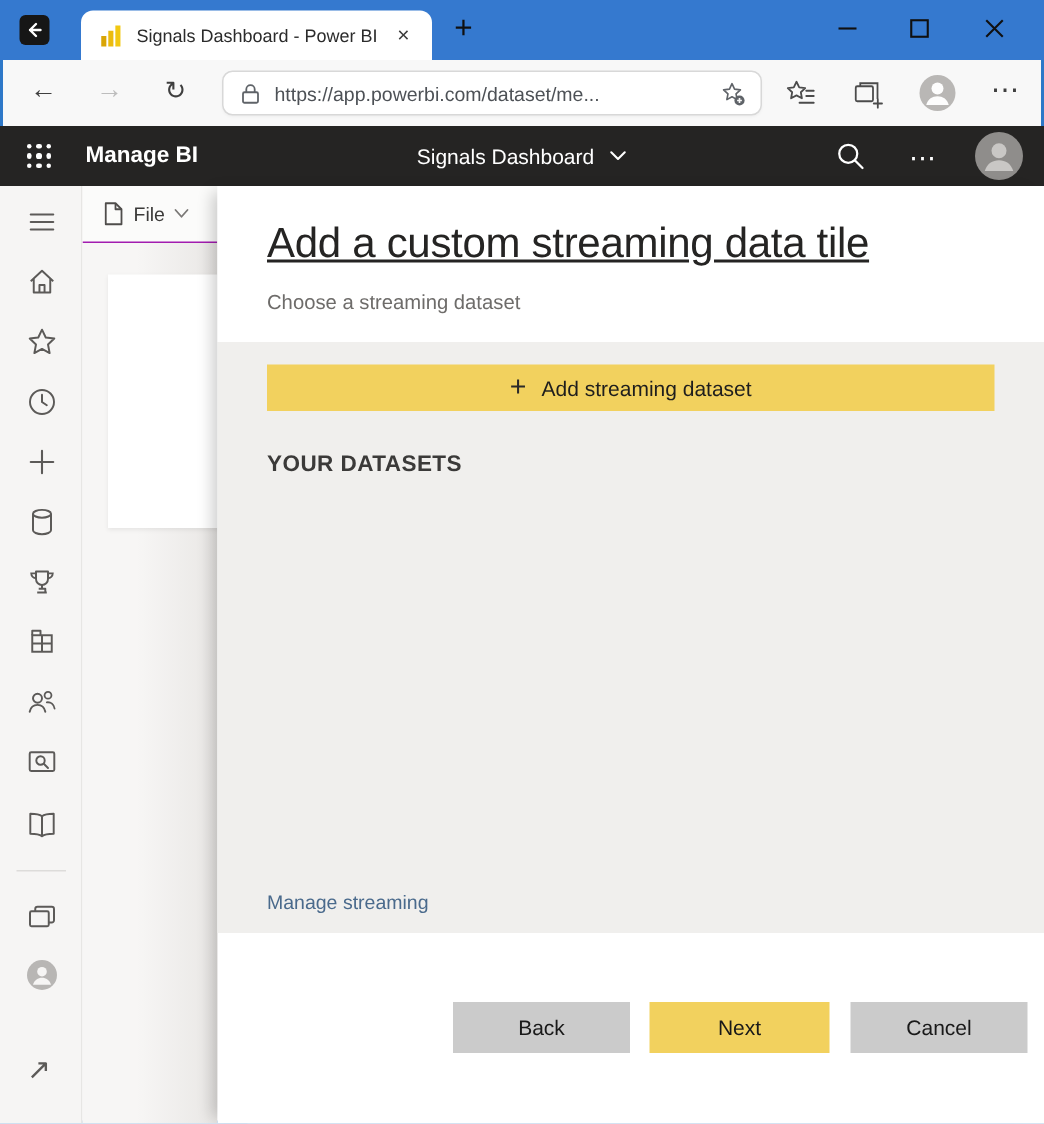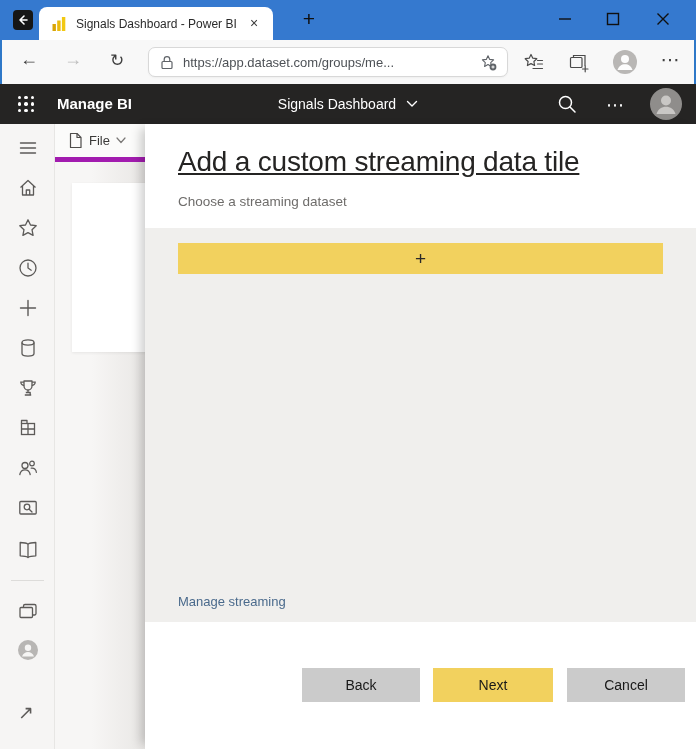--- a/index.html
+++ b/index.html
@@ -5,21 +5,21 @@
   * { margin:0; padding:0; box-sizing:border-box; }
   html,body { width:696px; height:749px; background:#fff; }
   body { font-family:"Liberation Sans", sans-serif; -webkit-font-smoothing:antialiased; }
   .window { position:relative; width:696px; height:749px; overflow:hidden;
             box-shadow: inset 0 0 0 2px #2e78c8; background:#fff; }
 
   
   .titlebar { position:absolute; left:0; top:0; width:696px; height:40px; background:#3579CF; }
   .vtabs-btn { position:absolute; left:13px; top:10px; width:20px; height:20px; background:#161616;
                border-radius:4px; color:#fff; display:flex; align-items:center; justify-content:center; }
-  .tab { position:absolute; left:39px; top:7px; width:234px; height:33px; background:#fff;
+  .tab { position:absolute; left:54px; top:7px; width:234px; height:33px; background:#fff;
          border-radius:8px 8px 0 0; display:flex; align-items:center; padding:0 10px 0 12px; }
   .tab-logo { width:16px; height:16px; flex:0 0 16px; }
   .tab-title { flex:1; margin-left:9px; font-size:12px; color:#2b2b2b; white-space:nowrap;
                overflow:hidden; text-overflow:ellipsis; }
   .tab-close { width:18px; height:18px; line-height:17px; text-align:center; font-size:14px;
                color:#3c3c3c; border-radius:3px; }
   .newtab { position:absolute; left:296px; top:6px; width:26px; height:26px; text-align:center;
             line-height:25px; font-size:21px; font-weight:300; color:#101010; }
   .wctl { position:absolute; top:4px; width:34px; height:30px; display:flex; align-items:center;
           justify-content:center; color:#101010; }
@@ -59,21 +59,21 @@
   
   .rail { position:absolute; left:0; top:124px; width:55px; height:625px; background:#f6f5f4;
           border-right:1px solid #e7e6e4; }
   .rail-ic { position:absolute; left:17px; width:22px; height:22px; color:#5c5a58; }
   .rail-div { position:absolute; left:11px; width:33px; border-top:1px solid #dddcda; }
   .rail-ext { position:absolute; left:18px; top:577px; font-size:19px; color:#5c5a58; }
 
   
   .behind { position:absolute; left:55px; top:124px; width:90px; height:625px; background:#f7f6f5; overflow:hidden; }
   .filebar { position:absolute; left:0; top:0; width:90px; height:38px; background:#fbfbfa;
-             border-bottom:5px solid #a21caf; display:flex; align-items:center; padding-left:13px; gap:6px; }
+             border-bottom:1px solid #a21caf; display:flex; align-items:center; padding-left:13px; gap:6px; }
   .file-ic { width:15px; height:17px; color:#4f4d4b; flex:0 0 15px; }
   .file-lbl { font-size:13px; color:#3b3a39; }
   .file-chev { width:10px; height:7px; color:#7a7876; }
   .page-area { position:absolute; left:0; top:38px; width:90px; height:587px;
                background:linear-gradient(to right,#f7f6f5 40%, #e9e7e5 100%); }
   .ghost-tile { position:absolute; left:17px; top:21px; width:80px; height:169px; background:#fff;
                 box-shadow:0 1px 3px rgba(0,0,0,0.07); }
 
   
   .dlg { position:absolute; left:145px; top:124px; width:551px; height:625px; background:#fff;
@@ -146,21 +146,21 @@
     <span class="nav-glyph g-back">←</span>
     <span class="nav-glyph g-fwd">→</span>
     <span class="nav-glyph g-ref">↻</span>
     <div class="omnibox">
       <span class="lock-ic">
         <svg viewBox="0 0 14 15">
             <rect x="2" y="6.5" width="10" height="7" rx="1" fill="none" stroke="currentColor" stroke-width="1.2"></rect>
             <path d="M4.2 6.5 V4.5 a2.8 2.8 0 0 1 5.6 0 V6.5" fill="none" stroke="currentColor" stroke-width="1.2"></path>
           </svg>
       </span>
-      <span class="url-text">https://app.dataset.com/groups/me...</span>
+      <span class="url-text">https://app.powerbi.com/dataset/me...</span>
       <span class="staradd-ic">
         <svg viewBox="0 0 17 17">
             <path d="M8 1.8 L9.7 5.4 L13.6 5.9 L10.7 8.6 L11.4 12.4 L8 10.5 L4.6 12.4 L5.3 8.6 L2.4 5.9 L6.3 5.4 Z" fill="none" stroke="currentColor" stroke-width="1.1" stroke-linejoin="round"></path>
             <circle cx="13" cy="13" r="3.4" fill="currentColor"></circle>
             <path d="M13 11.4 V14.6 M11.4 13 H14.6" stroke="#f8f8f8" stroke-width="1.1"></path>
           </svg>
       </span>
     </div>
     <span class="tb-ic ic-favs">
       <svg viewBox="0 0 22 22">
@@ -326,21 +326,23 @@
   </div>
 
   <div class="dlg">
     <div class="dlg-head">
       <div class="dlg-title">Add a custom streaming data tile</div>
       <div class="dlg-sub">Choose a streaming dataset</div>
     </div>
     <div class="dlg-body">
       <div class="btn-addstream">
         <span class="plus-glyph">+</span>
+        <span>Add streaming dataset</span>
       </div>
+      <div class="ds-heading">YOUR DATASETS</div>
       <div class="manage-link">Manage streaming</div>
     </div>
     <div class="dlg-foot">
       <div class="foot-btn btn-back">Back</div>
       <div class="foot-btn btn-cancel">Cancel</div>
       <div class="foot-btn btn-next">Next</div>
     </div>
   </div>
 
 </div>

